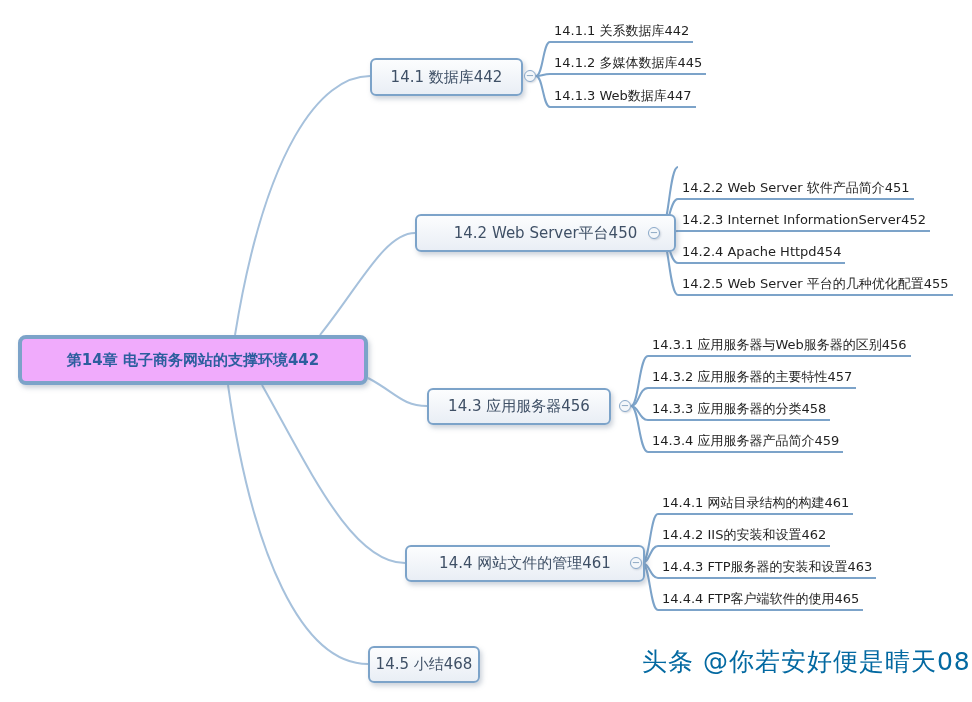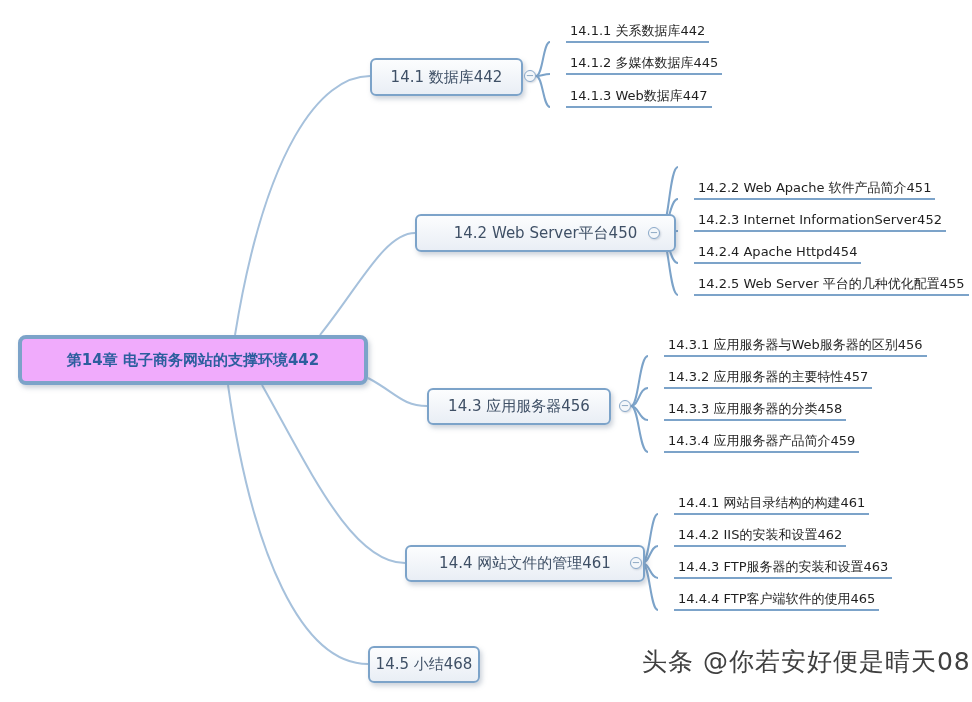--- a/index.html
+++ b/index.html
@@ -15,32 +15,32 @@
     color:#3f5066;font-size:15px;white-space:nowrap;box-sizing:border-box;
     box-shadow:2px 3px 5px rgba(110,125,150,0.35);
   }
   .root-topic{
     border-width:4px;border-radius:8px;background:#f0abfc;
     color:#2c5e9e;font-weight:bold;
   }
   .sub{
     position:absolute;height:22px;line-height:20px;box-sizing:border-box;
     border-bottom:2px solid #7ca3c9;font-size:13px;color:#1f1f1f;
-    white-space:nowrap;padding:0 4px;margin-left:16px;
+    white-space:nowrap;padding:0 4px;
   }
   .collapse{
     position:absolute;width:12px;height:12px;border:1px solid #8aa9c9;
     border-radius:50%;background:#f4f7fa;box-sizing:border-box;
     display:flex;align-items:center;justify-content:center;
     color:#7d9cbb;font-size:10px;line-height:1;
     box-shadow:1px 1px 2px rgba(110,125,150,0.3);
   }
   .collapse span{margin-top:-1px;}
   .watermark{
-    position:absolute;left:642px;top:645px;font-size:25px;color:#404040;
+    position:absolute;left:642px;top:645px;font-size:25px;color:#0369a1;
     letter-spacing:1px;
   }
 </style>
 </head>
 <body>
 
 <div class="canvas">
 
   <svg class="wires" width="972" height="702" viewBox="0 0 972 702">
 
@@ -105,21 +105,21 @@
     <span>−</span>
   </div>
   <div class="collapse" style="left:630px;top:557px">
     <span>−</span>
   </div>
 
   <div class="sub" style="left:550px;top:21px">14.1.1  关系数据库442</div>
   <div class="sub" style="left:550px;top:53px">14.1.2  多媒体数据库445</div>
   <div class="sub" style="left:550px;top:86px">14.1.3  Web数据库447</div>
 
-  <div class="sub" style="left:678px;top:178px">14.2.2  Web Apache 软件产品简介451</div>
+  <div class="sub" style="left:678px;top:178px">14.2.2  Web Server 软件产品简介451</div>
   <div class="sub" style="left:678px;top:210px">14.2.3  Internet InformationServer452</div>
   <div class="sub" style="left:678px;top:242px">14.2.4  Apache Httpd454</div>
   <div class="sub" style="left:678px;top:274px">14.2.5  Web Server 平台的几种优化配置455</div>
 
   <div class="sub" style="left:648px;top:335px">14.3.1  应用服务器与Web服务器的区别456</div>
   <div class="sub" style="left:648px;top:367px">14.3.2  应用服务器的主要特性457</div>
   <div class="sub" style="left:648px;top:399px">14.3.3  应用服务器的分类458</div>
   <div class="sub" style="left:648px;top:431px">14.3.4  应用服务器产品简介459</div>
 
   <div class="sub" style="left:658px;top:493px">14.4.1  网站目录结构的构建461</div>

